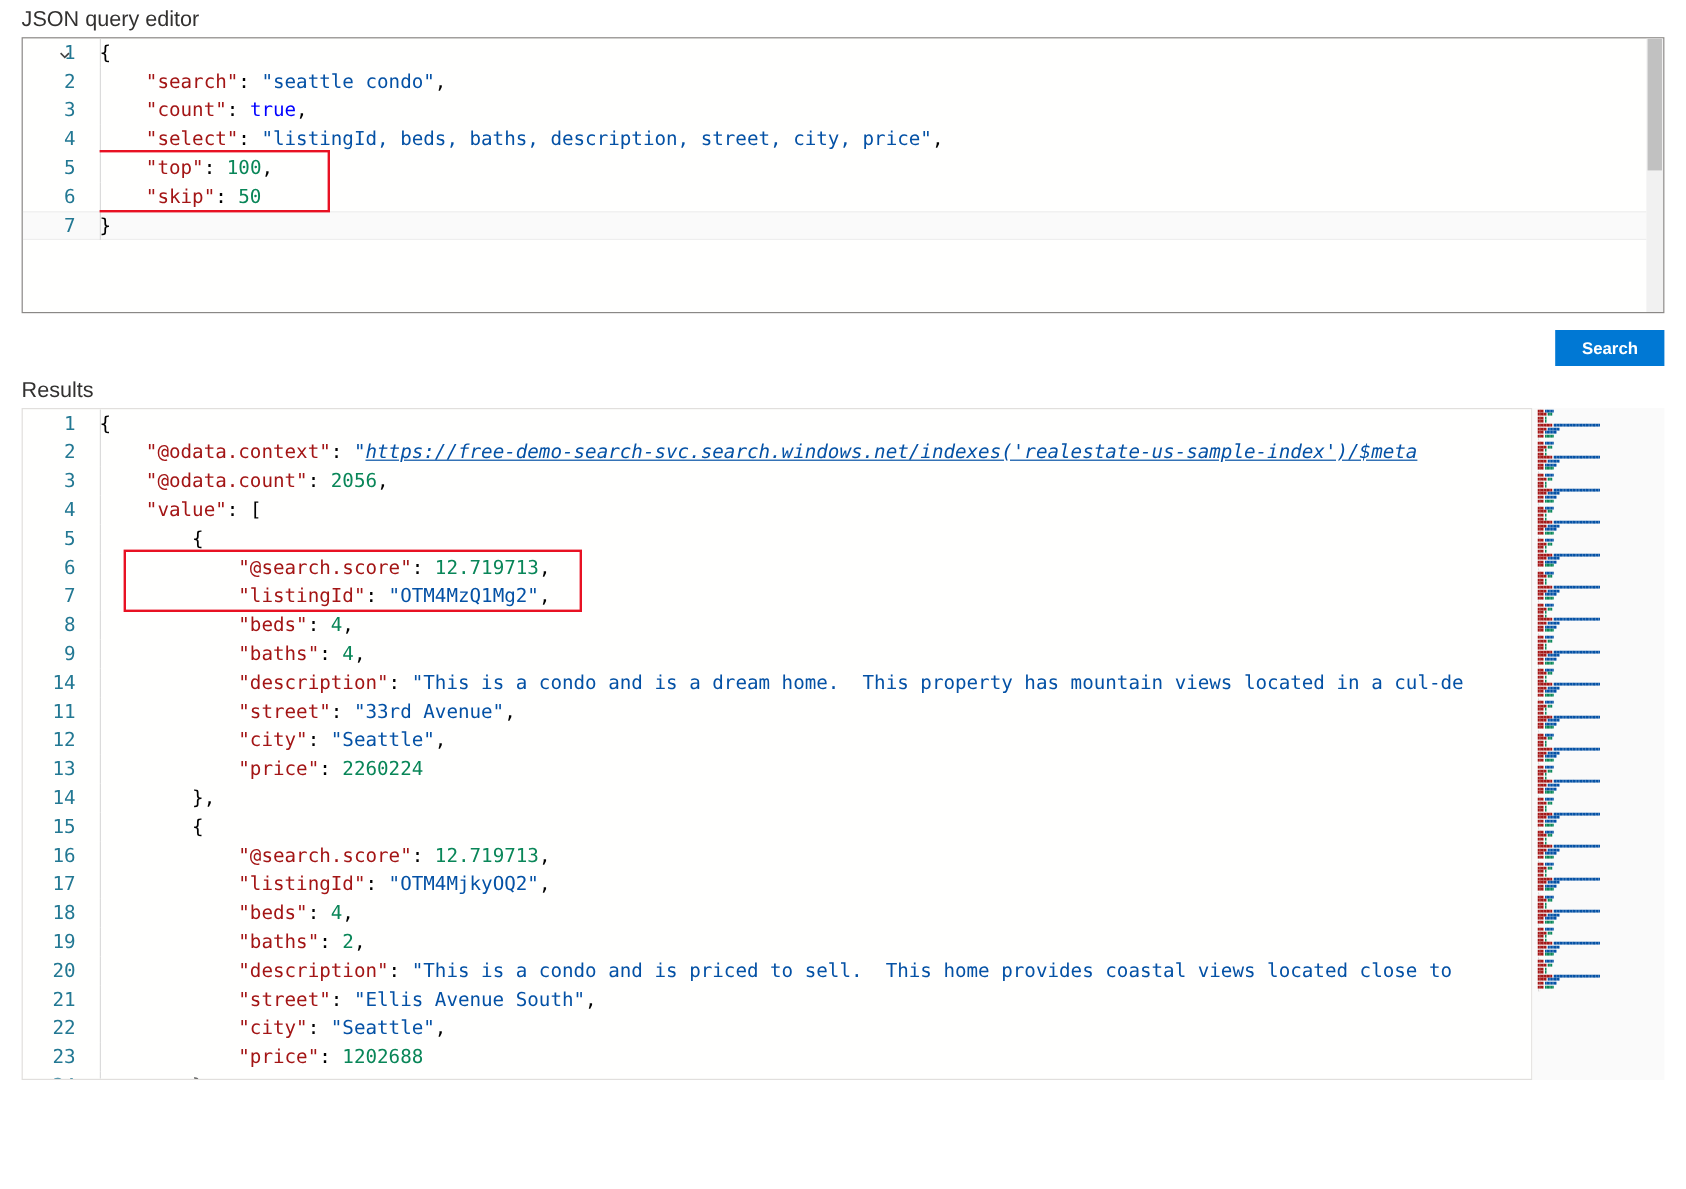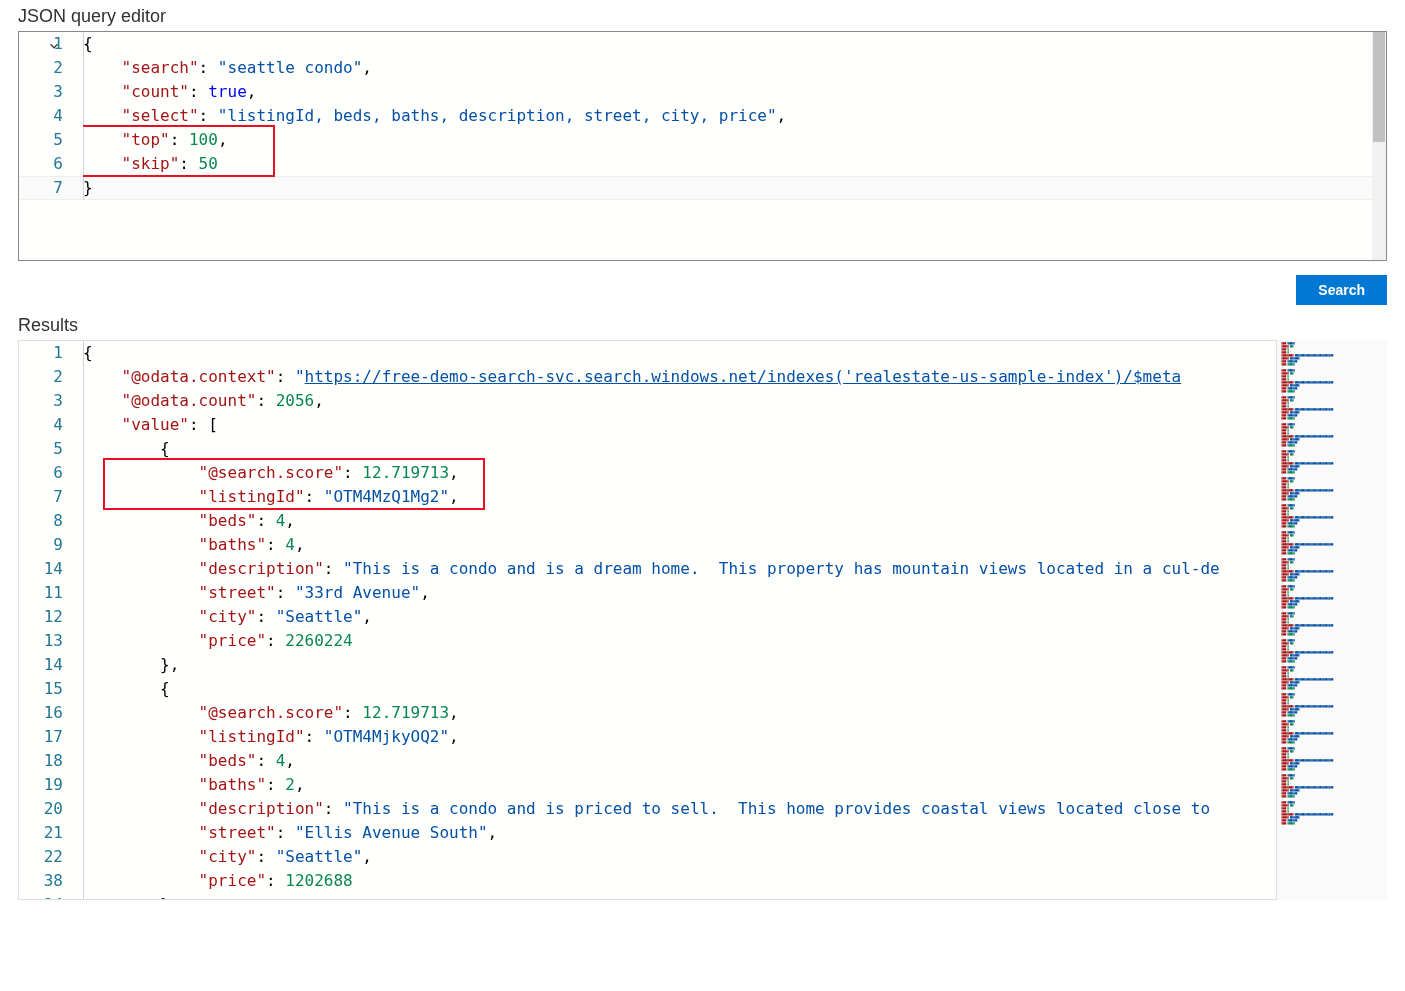--- a/index.html
+++ b/index.html
@@ -64,21 +64,21 @@
     top: 0;
     bottom: 0;
     border-left: 1px solid #d3d3d3;
   }
   .tok-brace { color: #000; }
   .tok-key { color: #a31515; }
   .tok-punc { color: #000; }
   .tok-str { color: #0451a5; }
   .tok-num { color: #098658; }
   .tok-bool { color: #0000ff; }
-  .tok-url { color: #0451a5; text-decoration: underline; }
+  .tok-url { color: #0451a5; text-decoration: underline; font-style: italic; }
   .scrollbar-v {
     position: absolute;
     right: 0;
     top: 0;
     width: 14px;
     height: 100%;
     background: #f1f1f1;
   }
   .scrollbar-thumb {
     position: absolute;
@@ -190,21 +190,21 @@
             <div class="gutter-line">13</div>
             <div class="gutter-line">14</div>
             <div class="gutter-line">15</div>
             <div class="gutter-line">16</div>
             <div class="gutter-line">17</div>
             <div class="gutter-line">18</div>
             <div class="gutter-line">19</div>
             <div class="gutter-line">20</div>
             <div class="gutter-line">21</div>
             <div class="gutter-line">22</div>
-            <div class="gutter-line">38</div>
+            <div class="gutter-line">23</div>
             <div class="gutter-line">24</div>
           </div>
         <div class="code-lines" id="r-lines"><div class="code-line"><span class="indent-guide"></span><span class="tok-brace">{</span></div><div class="code-line"><span class="indent-guide"></span><span>    </span><span class="tok-key">"@odata.context"</span><span class="tok-punc">: </span><span class="tok-str">"</span><span class="tok-url">https://free-demo-search-svc.search.windows.net/indexes('realestate-us-sample-index')/$meta</span></div><div class="code-line"><span class="indent-guide"></span><span>    </span><span class="tok-key">"@odata.count"</span><span class="tok-punc">: </span><span class="tok-num">2056</span><span class="tok-punc">,</span></div><div class="code-line"><span class="indent-guide"></span><span>    </span><span class="tok-key">"value"</span><span class="tok-punc">: [</span></div><div class="code-line"><span class="indent-guide"></span><span class="tok-brace">        {</span></div><div class="code-line"><span class="indent-guide"></span><span>            </span><span class="tok-key">"@search.score"</span><span class="tok-punc">: </span><span class="tok-num">12.719713</span><span class="tok-punc">,</span></div><div class="code-line"><span class="indent-guide"></span><span>            </span><span class="tok-key">"listingId"</span><span class="tok-punc">: </span><span class="tok-str">"OTM4MzQ1Mg2"</span><span class="tok-punc">,</span></div><div class="code-line"><span class="indent-guide"></span><span>            </span><span class="tok-key">"beds"</span><span class="tok-punc">: </span><span class="tok-num">4</span><span class="tok-punc">,</span></div><div class="code-line"><span class="indent-guide"></span><span>            </span><span class="tok-key">"baths"</span><span class="tok-punc">: </span><span class="tok-num">4</span><span class="tok-punc">,</span></div><div class="code-line"><span class="indent-guide"></span><span>            </span><span class="tok-key">"description"</span><span class="tok-punc">: </span><span class="tok-str">"This is a condo and is a dream home.  This property has mountain views located in a cul-de</span></div><div class="code-line"><span class="indent-guide"></span><span>            </span><span class="tok-key">"street"</span><span class="tok-punc">: </span><span class="tok-str">"33rd Avenue"</span><span class="tok-punc">,</span></div><div class="code-line"><span class="indent-guide"></span><span>            </span><span class="tok-key">"city"</span><span class="tok-punc">: </span><span class="tok-str">"Seattle"</span><span class="tok-punc">,</span></div><div class="code-line"><span class="indent-guide"></span><span>            </span><span class="tok-key">"price"</span><span class="tok-punc">: </span><span class="tok-num">2260224</span></div><div class="code-line"><span class="indent-guide"></span><span class="tok-brace">        },</span></div><div class="code-line"><span class="indent-guide"></span><span class="tok-brace">        {</span></div><div class="code-line"><span class="indent-guide"></span><span>            </span><span class="tok-key">"@search.score"</span><span class="tok-punc">: </span><span class="tok-num">12.719713</span><span class="tok-punc">,</span></div><div class="code-line"><span class="indent-guide"></span><span>            </span><span class="tok-key">"listingId"</span><span class="tok-punc">: </span><span class="tok-str">"OTM4MjkyOQ2"</span><span class="tok-punc">,</span></div><div class="code-line"><span class="indent-guide"></span><span>            </span><span class="tok-key">"beds"</span><span class="tok-punc">: </span><span class="tok-num">4</span><span class="tok-punc">,</span></div><div class="code-line"><span class="indent-guide"></span><span>            </span><span class="tok-key">"baths"</span><span class="tok-punc">: </span><span class="tok-num">2</span><span class="tok-punc">,</span></div><div class="code-line"><span class="indent-guide"></span><span>            </span><span class="tok-key">"description"</span><span class="tok-punc">: </span><span class="tok-str">"This is a condo and is priced to sell.  This home provides coastal views located close to </span></div><div class="code-line"><span class="indent-guide"></span><span>            </span><span class="tok-key">"street"</span><span class="tok-punc">: </span><span class="tok-str">"Ellis Avenue South"</span><span class="tok-punc">,</span></div><div class="code-line"><span class="indent-guide"></span><span>            </span><span class="tok-key">"city"</span><span class="tok-punc">: </span><span class="tok-str">"Seattle"</span><span class="tok-punc">,</span></div><div class="code-line"><span class="indent-guide"></span><span>            </span><span class="tok-key">"price"</span><span class="tok-punc">: </span><span class="tok-num">1202688</span></div><div class="code-line"><span class="indent-guide"></span><span class="tok-brace">        },</span></div><div class="highlight-box" style="top: 117px; left: 20px; width: 382px; height: 52px;"></div></div>
       </div>
     </div>
     <div class="minimap" id="minimap">
         <div class="minimap-line">&nbsp;&nbsp;<span class="mm-red">████</span> <span class="mm-blue">██████</span></div>
         <div class="minimap-line">&nbsp;&nbsp;<span class="mm-red">██████</span> <span class="mm-grn">███</span></div>
         <div class="minimap-line">&nbsp;&nbsp;<span class="mm-red">████</span> <span class="mm-grn">█</span></div>
         <div class="minimap-line">&nbsp;&nbsp;<span class="mm-red">████</span> <span class="mm-grn">█</span></div>

